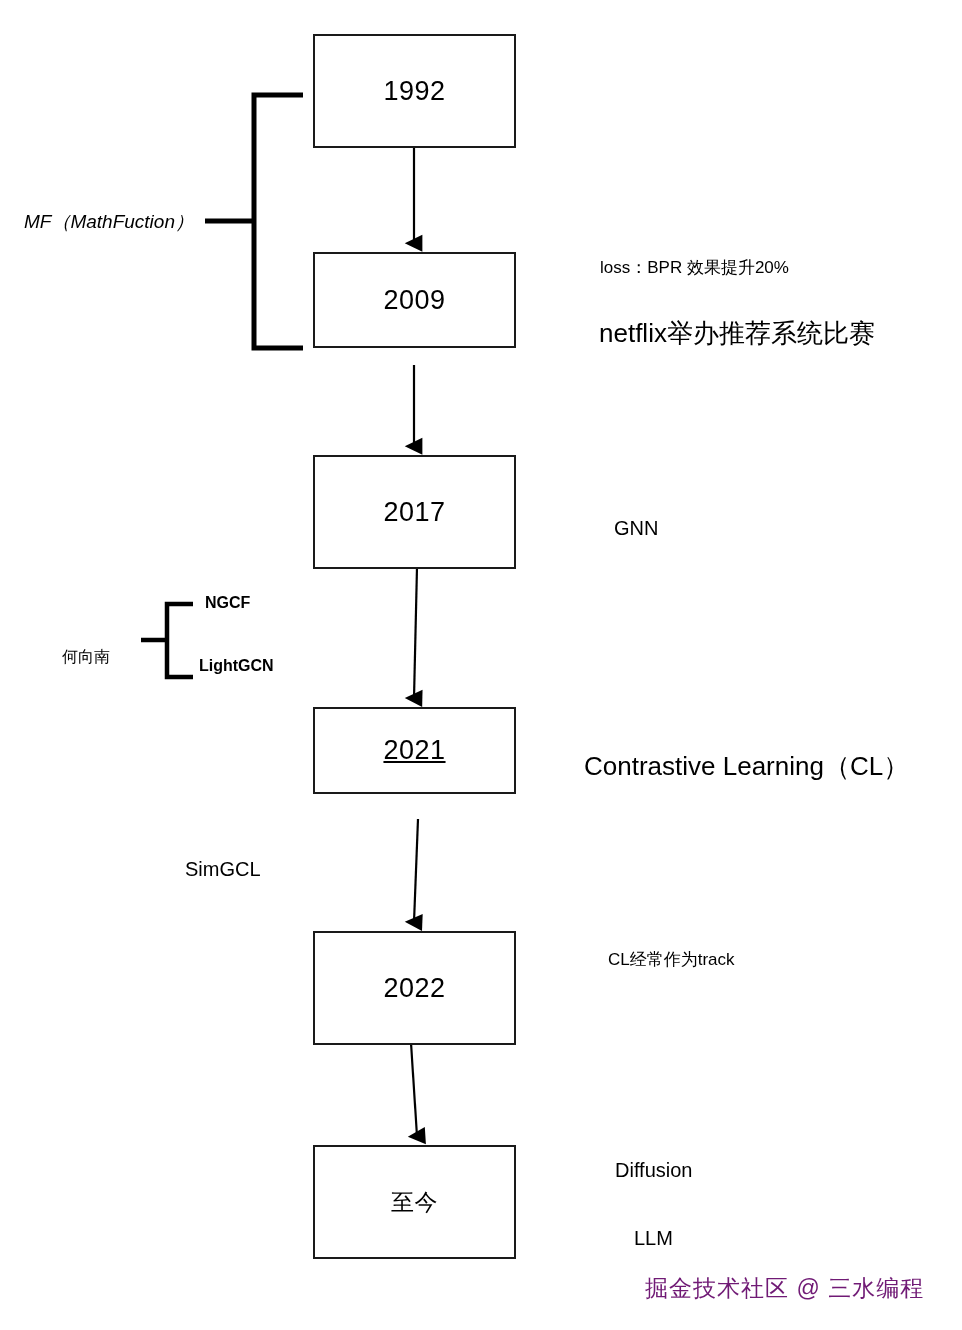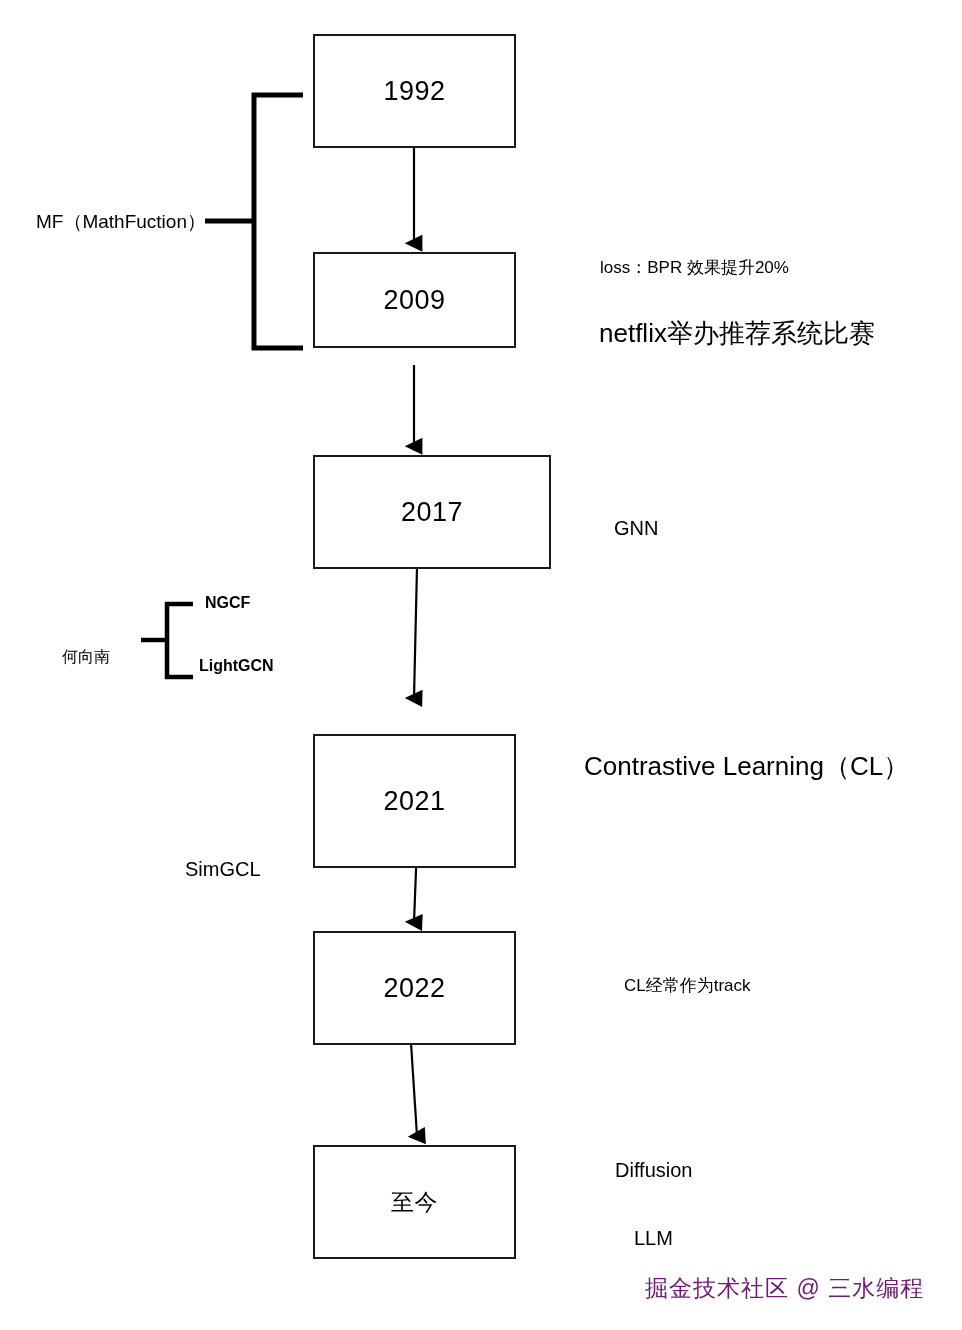--- a/index.html
+++ b/index.html
@@ -110,47 +110,47 @@
   </svg>
 
   <div class="node-box" style="left:313px; top:34px; width:203px; height:114px;">
     <span class="node-label">1992</span>
   </div>
 
   <div class="node-box" style="left:313px; top:252px; width:203px; height:96px;">
     <span class="node-label">2009</span>
   </div>
 
-  <div class="node-box" style="left:313px; top:455px; width:238px; height:114px;">
+  <div class="node-box" style="left:313px; top:455px; width:203px; height:114px;">
     <span class="node-label">2017</span>
   </div>
 
-  <div class="node-box" style="left:313px; top:734px; width:203px; height:134px;">
+  <div class="node-box" style="left:313px; top:707px; width:203px; height:87px;text-decoration:underline;">
     <span class="node-label">2021</span>
   </div>
 
   <div class="node-box" style="left:313px; top:931px; width:203px; height:114px;">
     <span class="node-label">2022</span>
   </div>
 
   <div class="node-box" style="left:313px; top:1145px; width:203px; height:114px;">
     <span class="node-label cjk">至今</span>
   </div>
 
-  <div class="bracket-label" style="left:36px; top:209px;">MF（MathFuction）</div>
+  <div class="bracket-label" style="left:24px; top:209px;font-style:italic;">MF（MathFuction）</div>
   <div class="bracket-label" style="left:62px; top:647px; font-size:16px;">何向南</div>
 
   <div class="branch-label" style="left:205px; top:594px;">NGCF</div>
   <div class="branch-label" style="left:199px; top:657px;">LightGCN</div>
 
   <div class="side-note note-md" style="left:185px; top:858px;">SimGCL</div>
 
   <div class="side-note note-sm" style="left:600px; top:258px;">loss：BPR  效果提升20%</div>
   <div class="side-note note-lg" style="left:599px; top:319px;">netflix举办推荐系统比赛</div>
   <div class="side-note note-md" style="left:614px; top:517px;">GNN</div>
   <div class="side-note note-lg" style="left:584px; top:752px;">Contrastive Learning（CL）</div>
-  <div class="side-note note-sm" style="left:608px; top:976px;margin-left:16px;">CL经常作为track</div>
+  <div class="side-note note-sm" style="left:608px; top:950px;">CL经常作为track</div>
   <div class="side-note note-md" style="left:615px; top:1159px;">Diffusion</div>
   <div class="side-note note-md" style="left:634px; top:1227px;">LLM</div>
 
   <div class="watermark" style="left:645px; top:1273px;">掘金技术社区 @ 三水编程</div>
 
 </div>
 
 </body></html>

